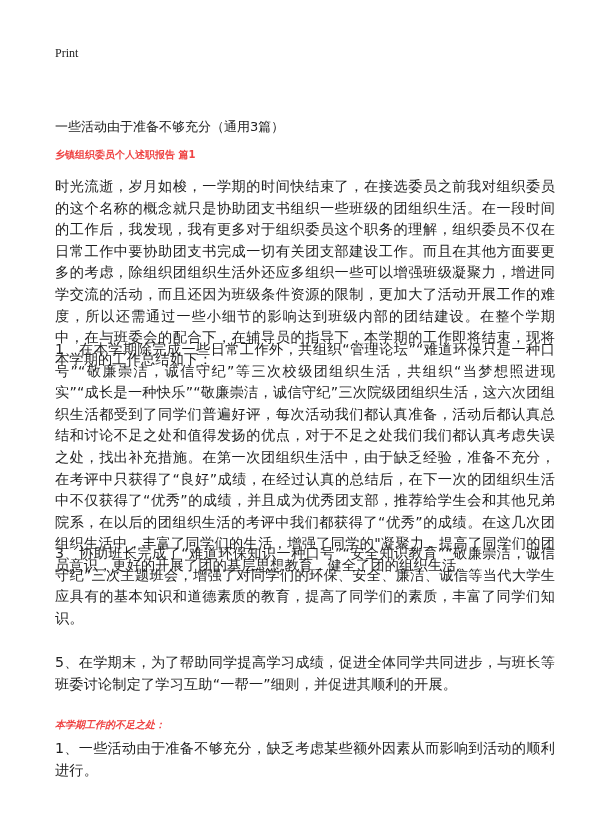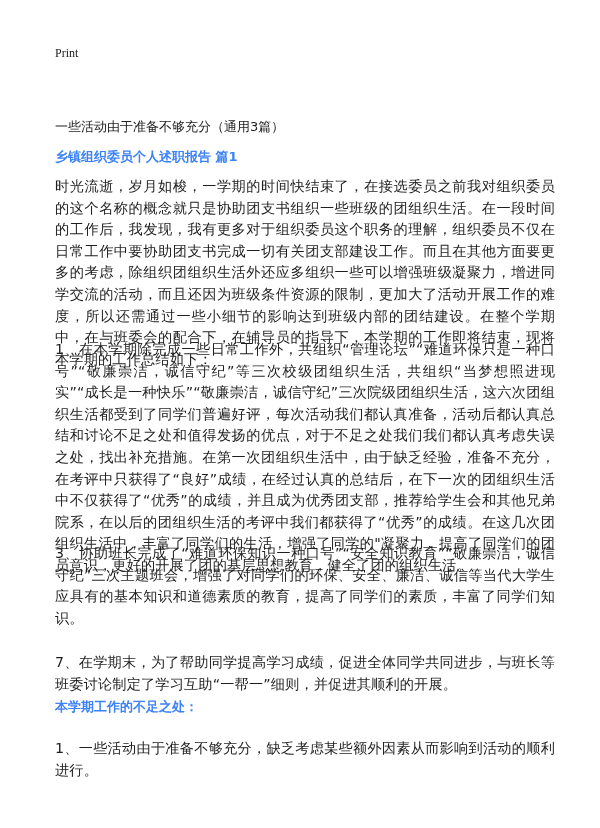--- a/index.html
+++ b/index.html
@@ -44,23 +44,23 @@
   .subtitle {
     position: absolute;
     left: 55px;
     top: 118px;
     font-size: 13px;
     color: #222;
   }
   .section-heading {
     position: absolute;
     left: 55px;
-    font-size: 13px;
+    font-size: 10px;
     font-weight: bold;
-    color: #3b82f6;
+    color: #ef4444;
   }
   .para {
     position: absolute;
     left: 55px;
     width: 500px;
     font-size: 14.2px;
     line-height: 21.6px;
     color: #1e1e1e;
     margin: 0;
     text-align: justify;
@@ -80,19 +80,19 @@
 
   <div class="section-heading" style="top:148px;">乡镇组织委员个人述职报告 篇1</div>
 
   <p class="para" style="top:176px;">时光流逝，岁月如梭，一学期的时间快结束了，在接选委员之前我对组织委员的这个名称的概念就只是协助团支书组织一些班级的团组织生活。在一段时间的工作后，我发现，我有更多对于组织委员这个职务的理解，组织委员不仅在日常工作中要协助团支书完成一切有关团支部建设工作。而且在其他方面要更多的考虑，除组织团组织生活外还应多组织一些可以增强班级凝聚力，增进同学交流的活动，而且还因为班级条件资源的限制，更加大了活动开展工作的难度，所以还需通过一些小细节的影响达到班级内部的团结建设。在整个学期中，在与班委会的配合下，在辅导员的指导下，本学期的工作即将结束，现将本学期的工作总结如下：</p>
 
   <p class="para" style="top:339px;">1、在本学期除完成一些日常工作外，共组织“管理论坛”“难道环保只是一种口号”“敬廉崇洁，诚信守纪”等三次校级团组织生活，共组织“当梦想照进现实”“成长是一种快乐”“敬廉崇洁，诚信守纪”三次院级团组织生活，这六次团组织生活都受到了同学们普遍好评，每次活动我们都认真准备，活动后都认真总结和讨论不足之处和值得发扬的优点，对于不足之处我们我们都认真考虑失误之处，找出补充措施。在第一次团组织生活中，由于缺乏经验，准备不充分，在考评中只获得了“良好”成绩，在经过认真的总结后，在下一次的团组织生活中不仅获得了“优秀”的成绩，并且成为优秀团支部，推荐给学生会和其他兄弟院系，在以后的团组织生活的考评中我们都获得了“优秀”的成绩。在这几次团组织生活中，丰富了同学们的生活，增强了同学的"凝聚力，提高了同学们的团员意识，更好的开展了团的基层思想教育，健全了团的组织生活。</p>
 
   <p class="para" style="top:543px;">3、协助班长完成了“难道环保知识一种口号”“安全知识教育”“敬廉崇洁，诚信守纪”三次主题班会，增强了对同学们的环保、安全、廉洁、诚信等当代大学生应具有的基本知识和道德素质的教育，提高了同学们的素质，丰富了同学们知识。</p>
 
 
-  <p class="para" style="top:652px;">7、在学期末，为了帮助同学提高学习成绩，促进全体同学共同进步，与班长等班委讨论制定了学习互助“一帮一”细则，并促进其顺利的开展。</p>
+  <p class="para" style="top:652px;">5、在学期末，为了帮助同学提高学习成绩，促进全体同学共同进步，与班长等班委讨论制定了学习互助“一帮一”细则，并促进其顺利的开展。</p>
 
-  <div class="section-heading" style="top:698px;">本学期工作的不足之处：</div>
+  <div class="section-heading" style="top:718px;font-style:italic;">本学期工作的不足之处：</div>
 
   <p class="para" style="top:738px;">1、一些活动由于准备不够充分，缺乏考虑某些额外因素从而影响到活动的顺利进行。</p>
 
 </div>
 
 </body></html>

